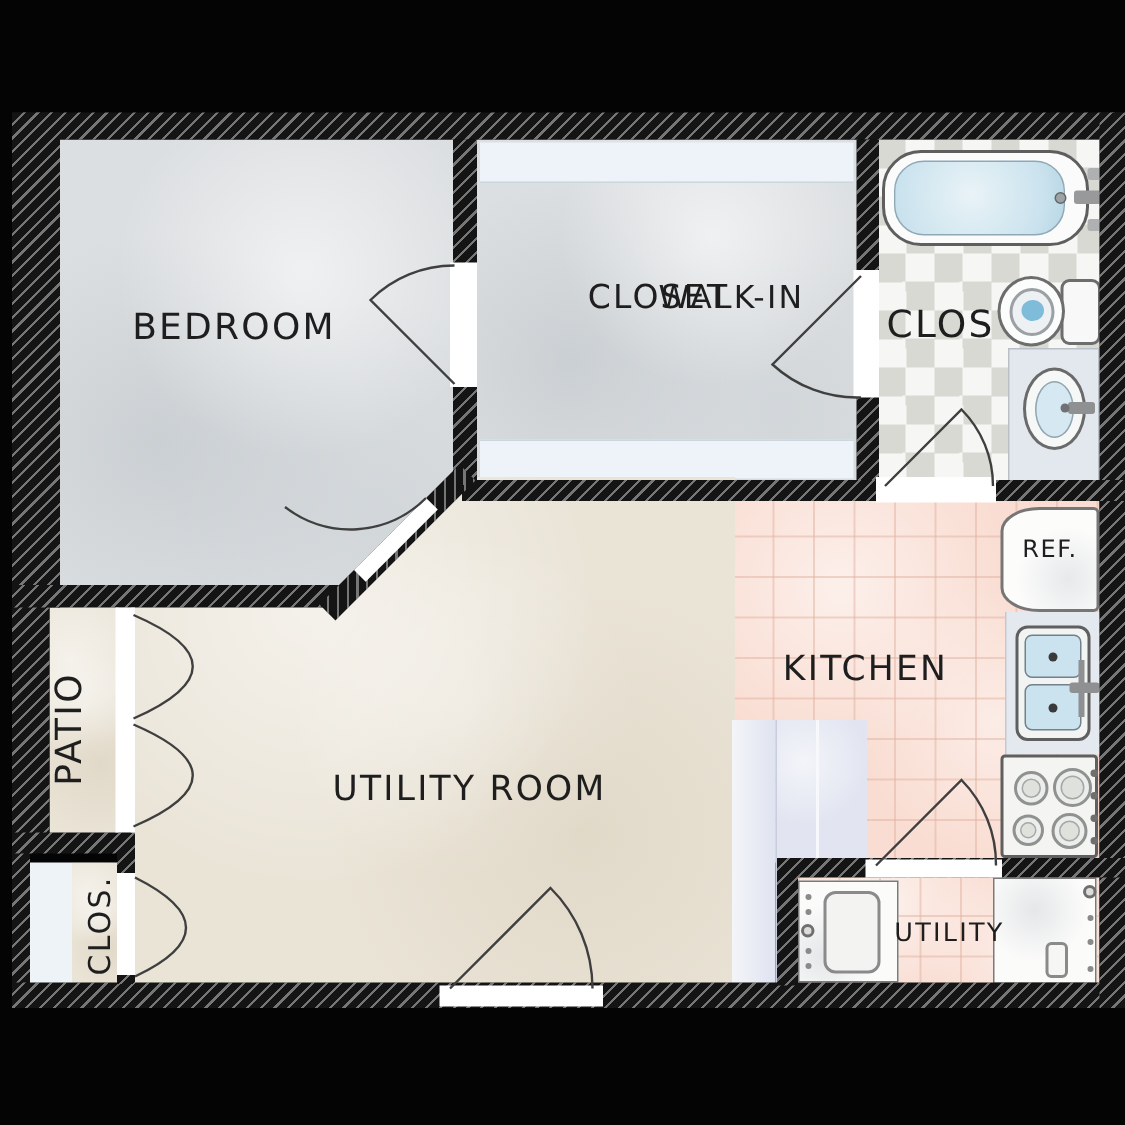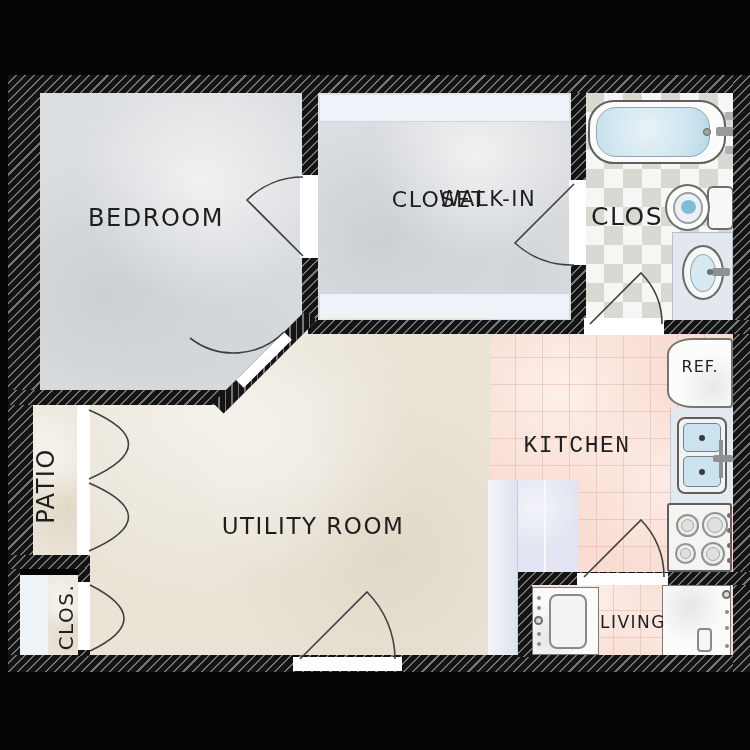--- a/index.html
+++ b/index.html
@@ -141,21 +141,21 @@
 
   
   .lbl { z-index:6; transform:translate(-50%,-50%); white-space:nowrap; color:#1e1e1e;
          letter-spacing:1.5px; font-weight:400; }
   .lbl.vert { transform:translate(-50%,-50%) rotate(-90deg); }
   #lbl-bedroom { left:156px; top:218px; font-size:24px; }
   #lbl-walkin { left:439px; top:199px; text-align:center; width:200px; font-size:21px; line-height:29px;
      transform:translate(-50%,-50%); }
   #lbl-walkin .line2 { position:static; font-size:22px; display:block; }
   #lbl-bath { left:627px; top:216px; font-size:25px; }
-  #lbl-kitchen { left:577px; top:446px; font-size:23px;font-family:Liberation Mono, monospace; }
+  #lbl-kitchen { left:577px; top:446px; font-size:23px; }
   #lbl-living { left:313px; top:526px; font-size:23px; }
   #lbl-patio { left:46px; top:486px; font-size:24px; }
   #lbl-clos { left:66px; top:617px; font-size:20px; }
   #lbl-utility { left:633px; top:622px; font-size:17px; }
   #lbl-ref { left:700px; top:366px; font-size:16px; letter-spacing:1px; }
 </style>
 </head>
 <body>
 
 <div id="plan">
@@ -266,16 +266,16 @@
   <div class="lbl" id="lbl-walkin">
     <span class="line1">WALK-IN</span>
     <span class="line2">CLOSET</span>
   </div>
   <div class="lbl" id="lbl-bedroom">BEDROOM</div>
   <div class="lbl" id="lbl-bath">CLOS</div>
   <div class="lbl" id="lbl-kitchen">KITCHEN</div>
   <div class="lbl" id="lbl-living">UTILITY ROOM</div>
   <div class="lbl vert" id="lbl-patio">PATIO</div>
   <div class="lbl vert" id="lbl-clos">CLOS.</div>
-  <div class="lbl" id="lbl-utility">LIVING</div>
+  <div class="lbl" id="lbl-utility">UTILITY</div>
   <div class="lbl" id="lbl-ref">REF.</div>
 
 </div>
 
 </body></html>

